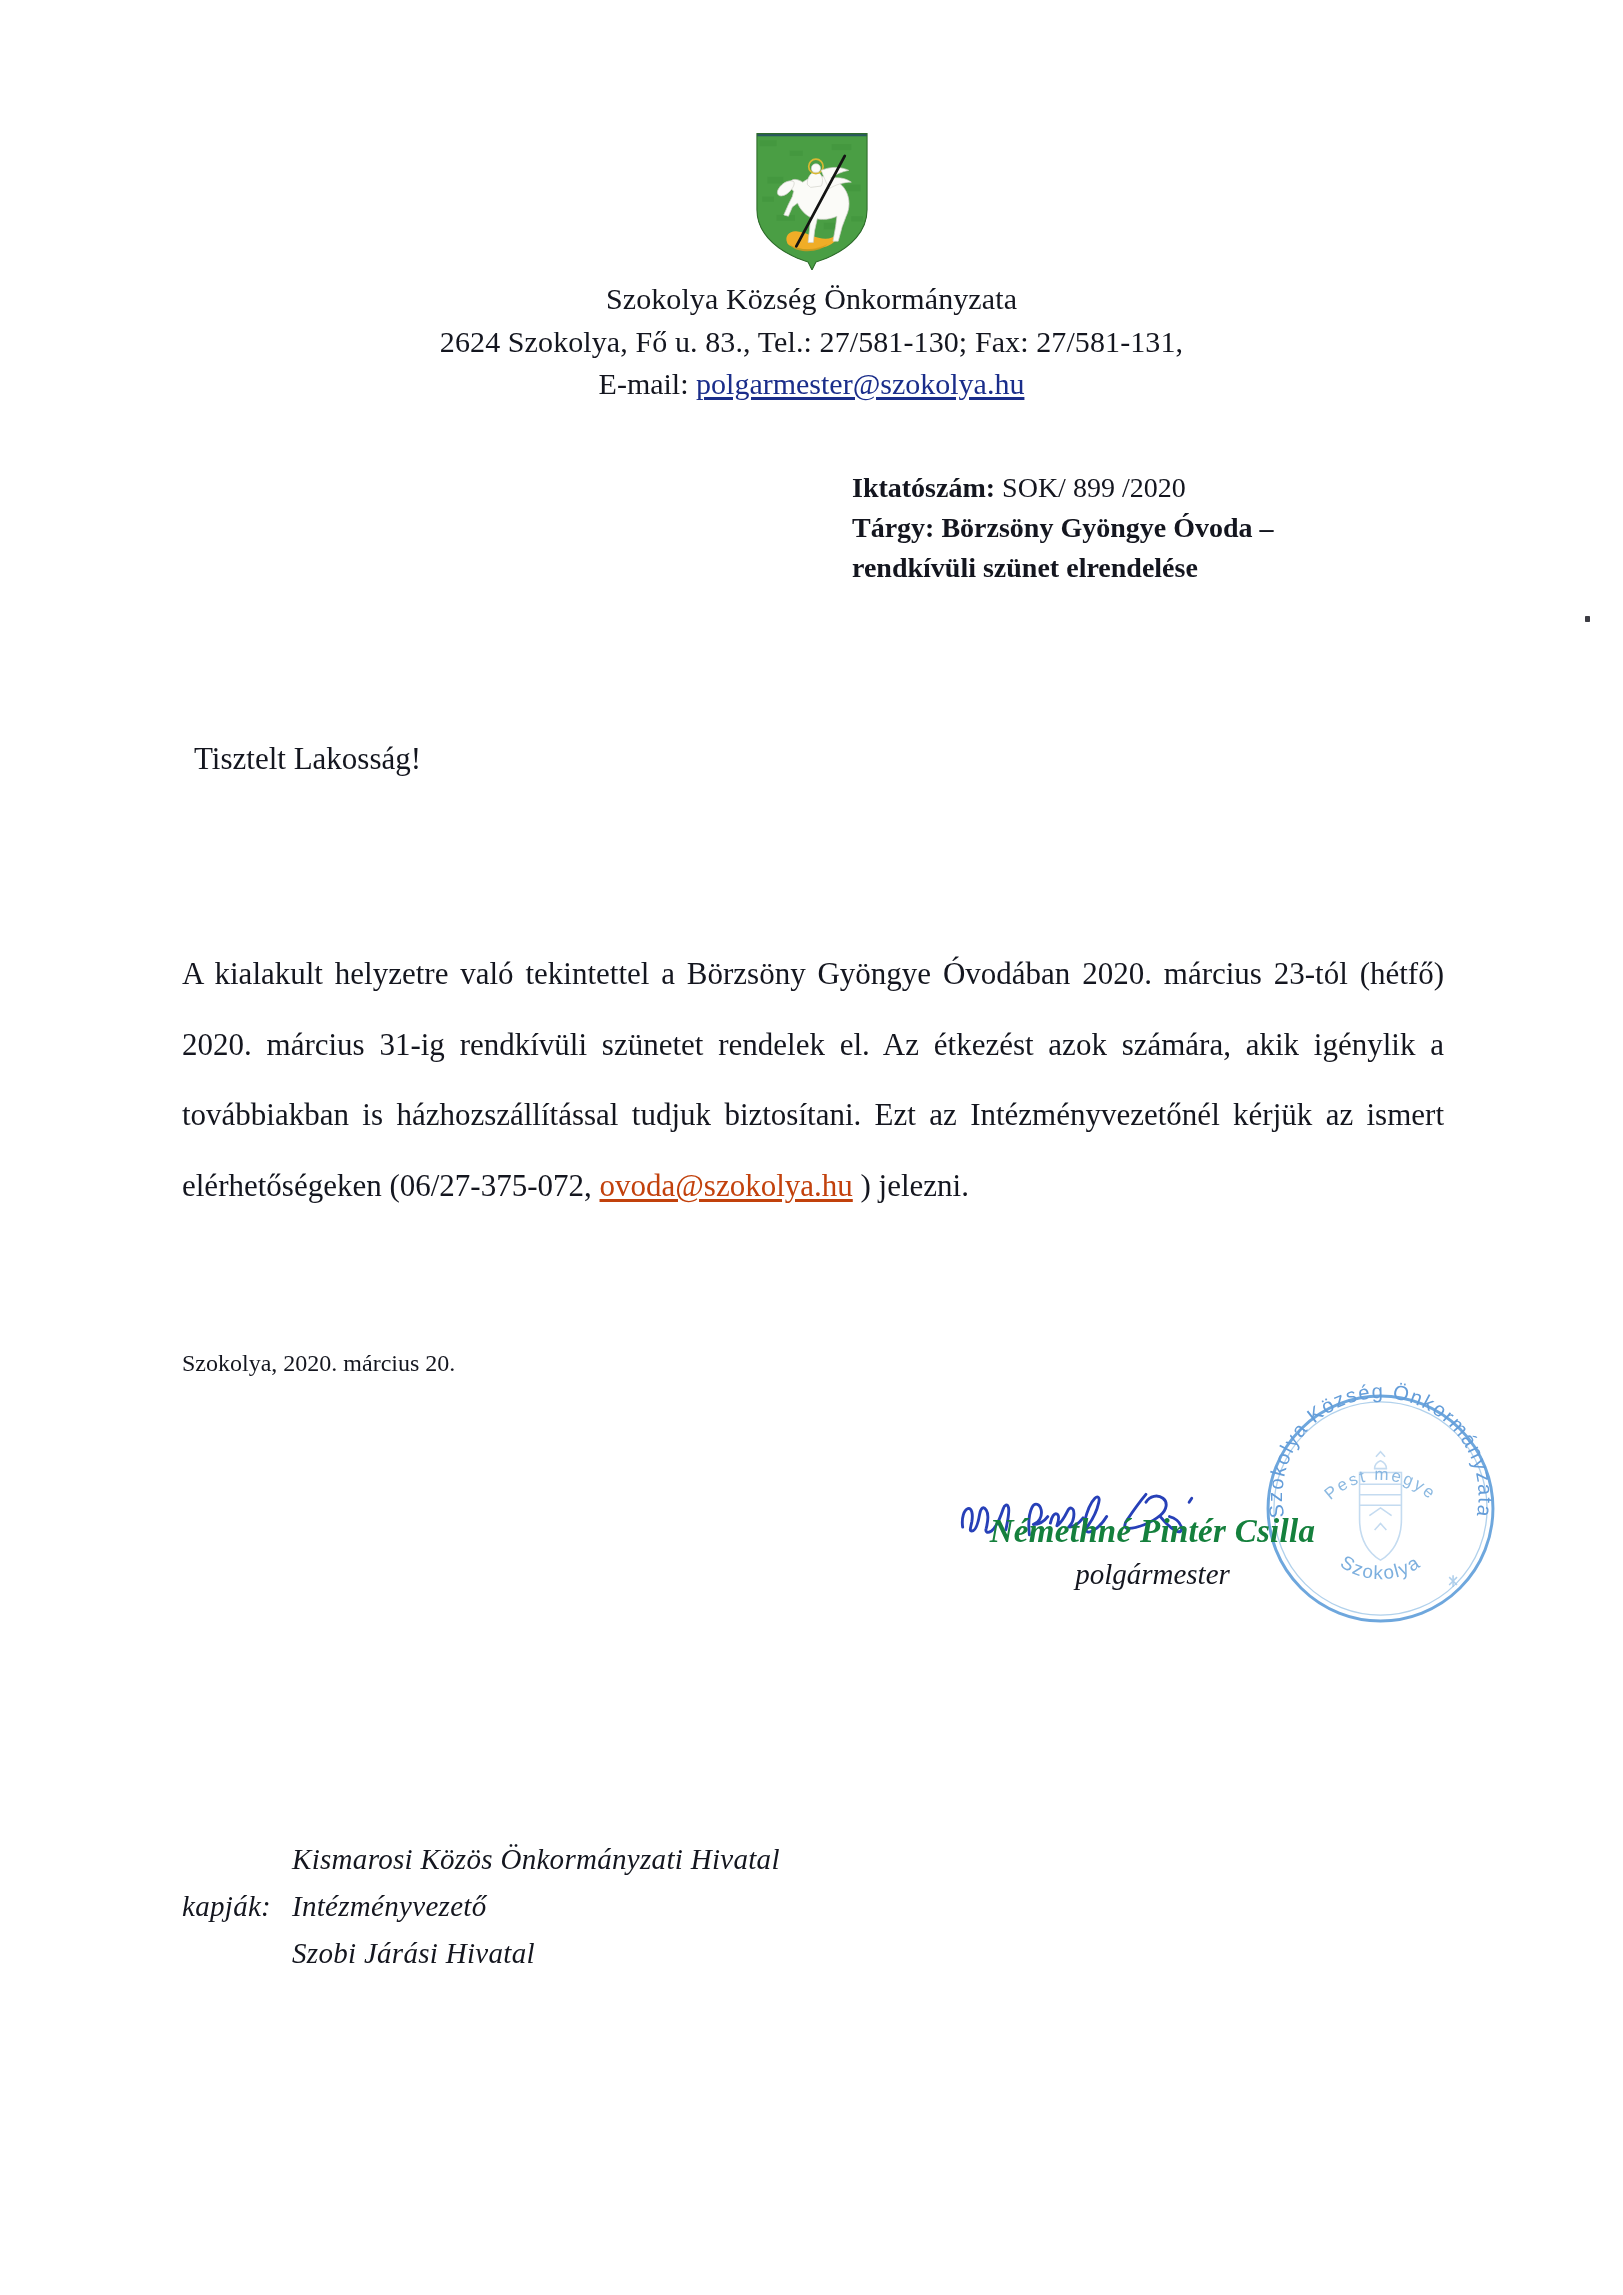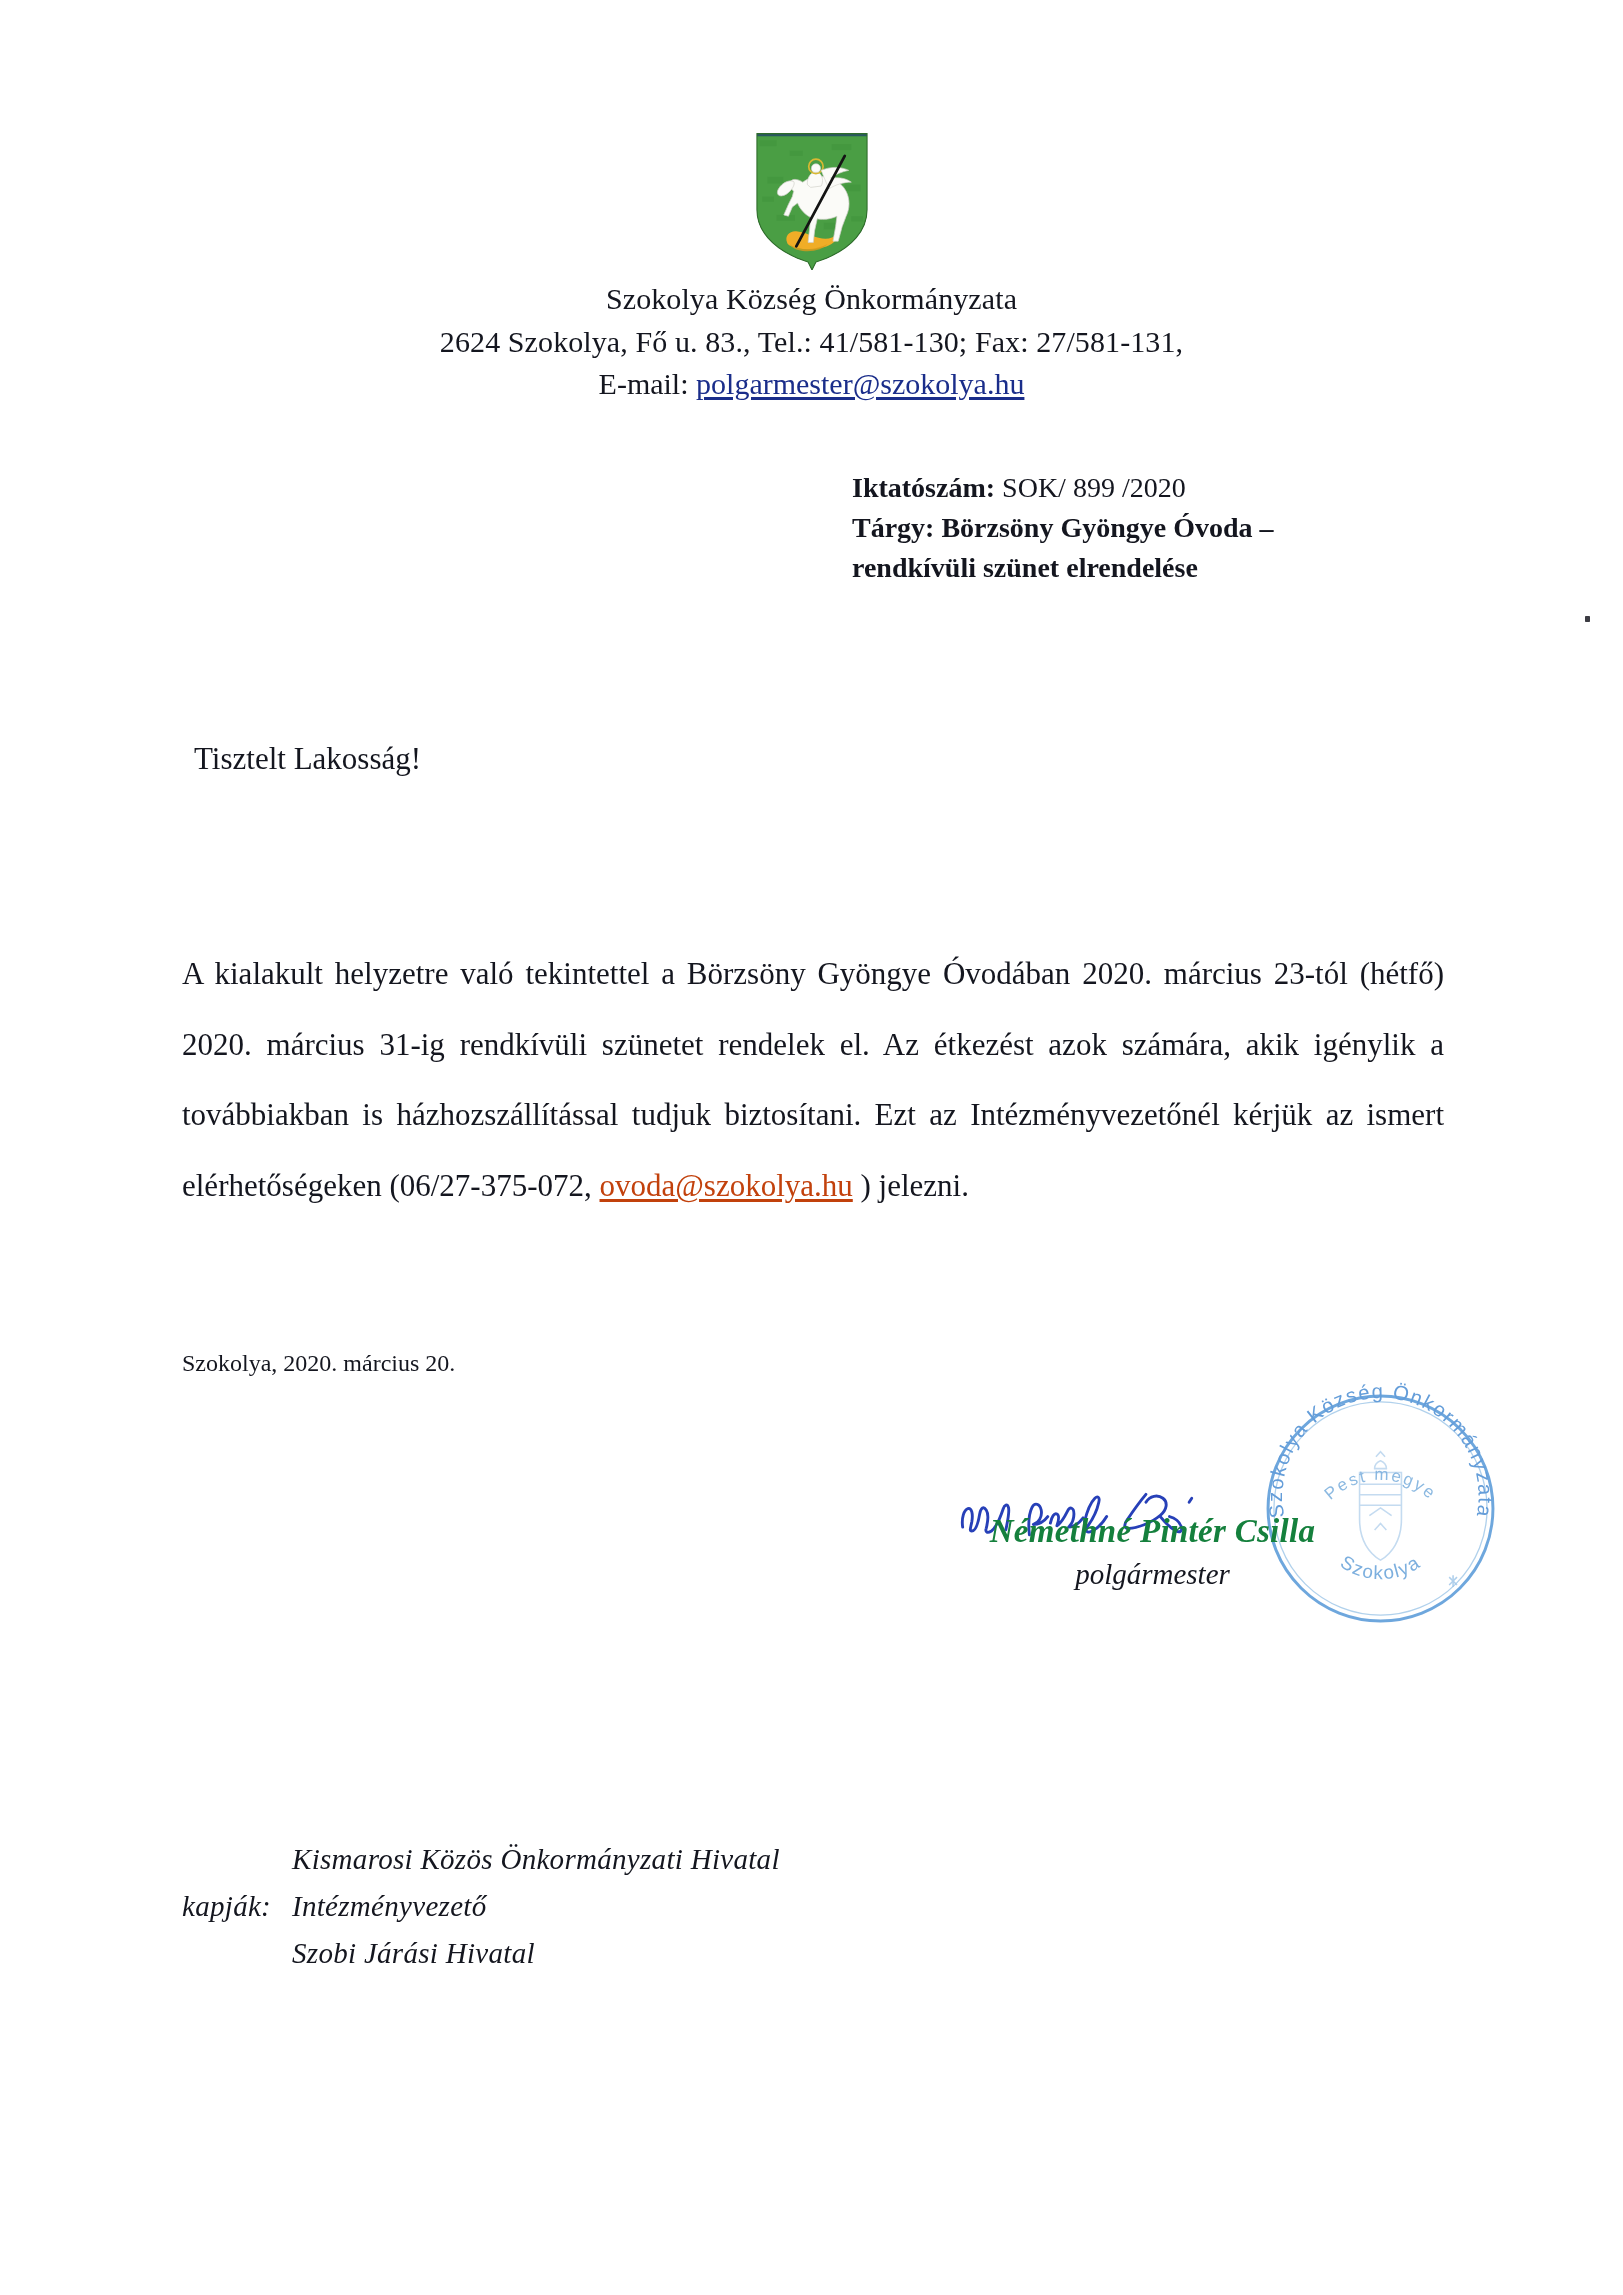--- a/index.html
+++ b/index.html
@@ -252,21 +252,21 @@
 
         <line x1="140" y1="38" x2="66" y2="176" stroke="#141414" stroke-width="4.2" stroke-linecap="round"></line>
       </g>
 
       <path d="M6,4 L174,4 L174,120 C174,152 150,178 112,194
                L96,200 L90,212 L84,200 L68,194
                C30,178 6,152 6,120 Z" fill="none" stroke="#2e6b2b" stroke-width="1.6"></path>
     </svg>
 
     <div class="org-name">Szokolya Község Önkormányzata</div>
-    <div class="org-address">2624 Szokolya, Fő u. 83., Tel.: 41/581-130; Fax: 27/581-131,</div>
+    <div class="org-address">2624 Szokolya, Fő u. 83., Tel.: 27/581-130; Fax: 27/581-131,</div>
     <div class="org-email-line">
       <span>E-mail:</span>
       <span class="maillink">polgarmester@szokolya.hu</span>
     </div>
   </div>
 
   <div class="refblock">
     <div>
       <span class="lbl">Iktatószám:</span>
       <span class="val">SOK/ 899 /2020</span>

